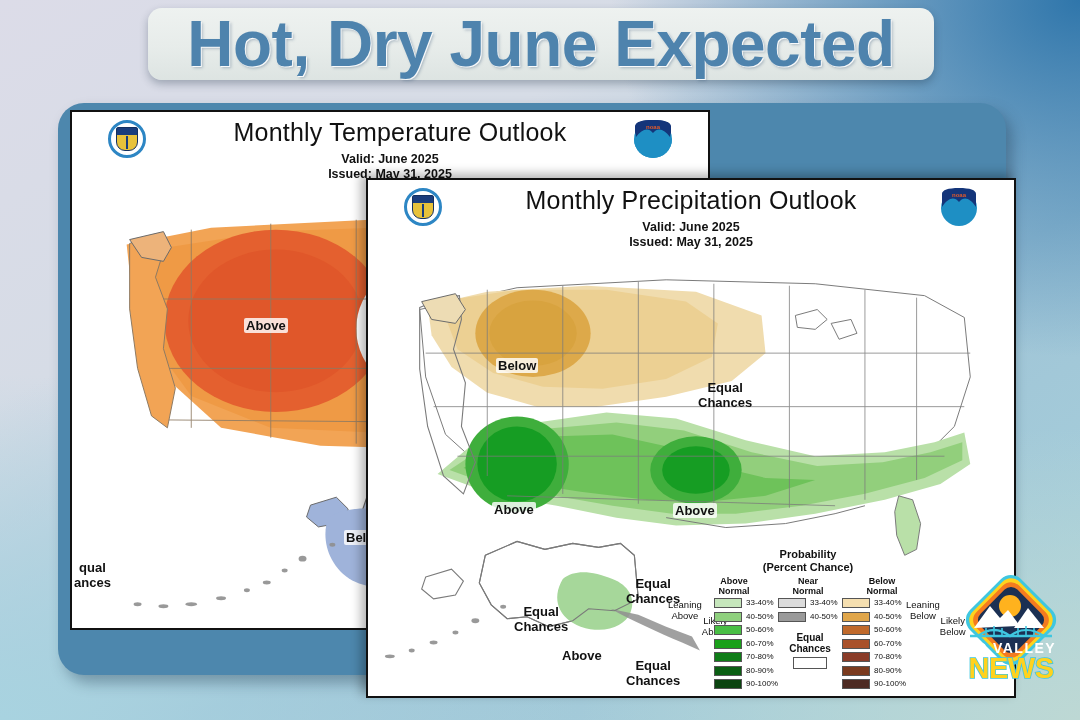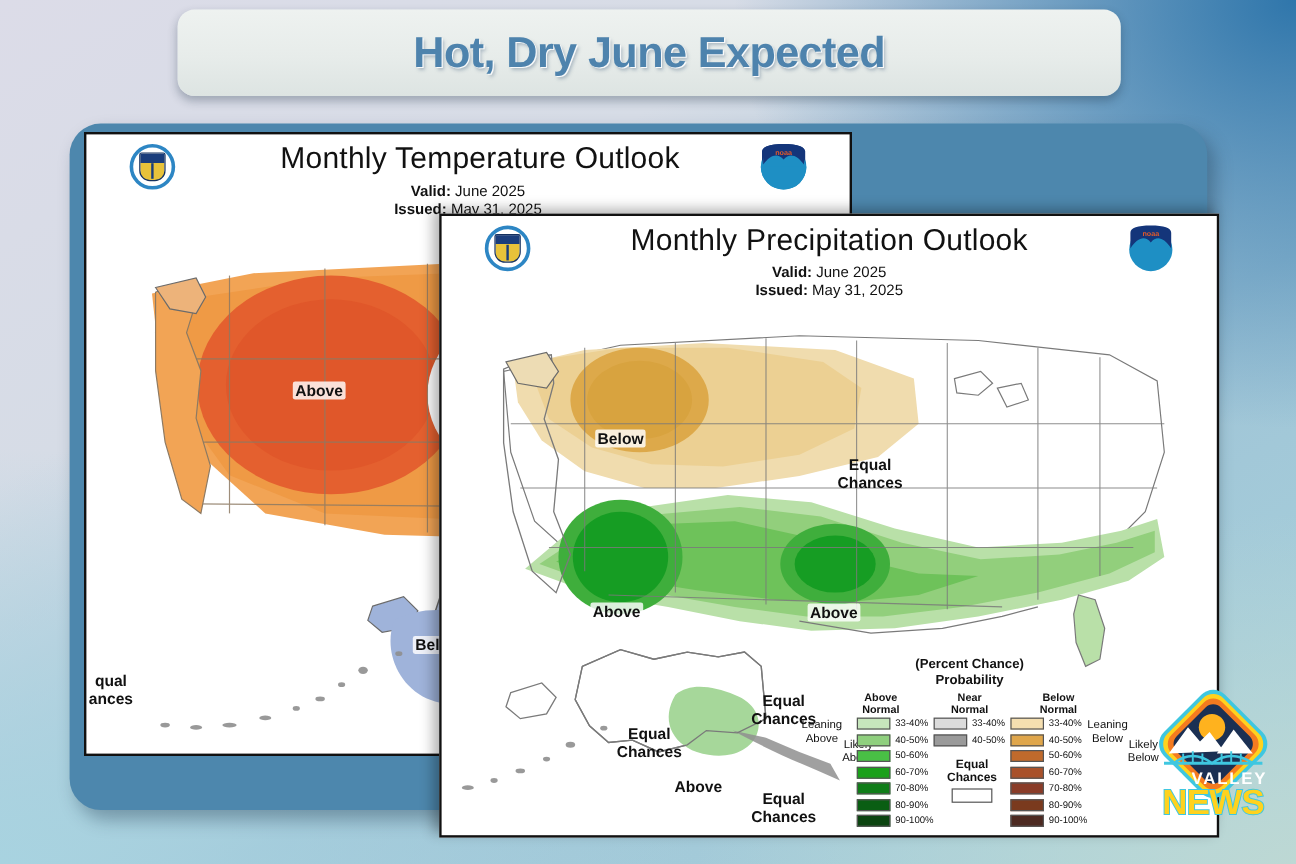--- a/index.html
+++ b/index.html
@@ -24,21 +24,21 @@
     left: 148px; top: 8px;
     width: 786px; height: 72px;
     background: linear-gradient(180deg, #eef2f0 0%, #e7ecea 55%, #dde4e2 100%);
     border-radius: 14px;
     box-shadow: 0 4px 8px rgba(20,40,60,.30);
     display: flex; align-items: center; justify-content: center;
   }
   #title-text {
     font-family: "Liberation Sans", sans-serif;
     font-weight: bold;
-    font-size: 36px;
+    font-size: 64px;
     letter-spacing: -0.5px;
     color: #4e83ad;
     text-shadow: 1px 1px 0 rgba(255,255,255,.9), 2px 2px 3px rgba(60,90,120,.35);
     white-space: nowrap;
   }
 
   
   #map-frame {
     position: absolute;
     left: 58px; top: 103px;
@@ -71,21 +71,21 @@
     letter-spacing: .2px;
   }
   #temp-panel .panel-title { font-size: 25px; padding-left: 20px; }
   .panel-meta {
     position: absolute; top: 40px; left: 0; right: 0;
     text-align: center;
     font-size: 12.5px; color: #111;
     line-height: 15px;
   }
   .panel-meta b { font-weight: bold; }
-  .panel-meta .mv { font-weight: normal; }
+  .panel-meta .mv { font-weight: bold; }
 
   
   .nws-seal {
     position: absolute; left: 36px; top: 8px;
     width: 38px; height: 38px; border-radius: 50%;
     background: #ffffff;
     border: 3px solid #2d86c4;
     display: flex; align-items: center; justify-content: center;
   }
   .nws-seal .inner {
@@ -375,22 +375,22 @@
 
       <div class="map-label" style="left:192px; top:390px;">Above</div>
 
       <div class="map-label plain two" style="left:258px; top:400px;">
         <div>Equal</div>
         <div>Chances</div>
       </div>
 
       <div id="legend">
         <div class="lg-title">
+          <div>Probability</div>
           <div>(Percent Chance)</div>
-          <div>Probability</div>
         </div>
 
         <div class="cols">
           <div class="colhead">
             <div>Above</div>
             <div>Normal</div>
           </div>
           <div class="colhead">
             <div>Near</div>
             <div>Normal</div>

